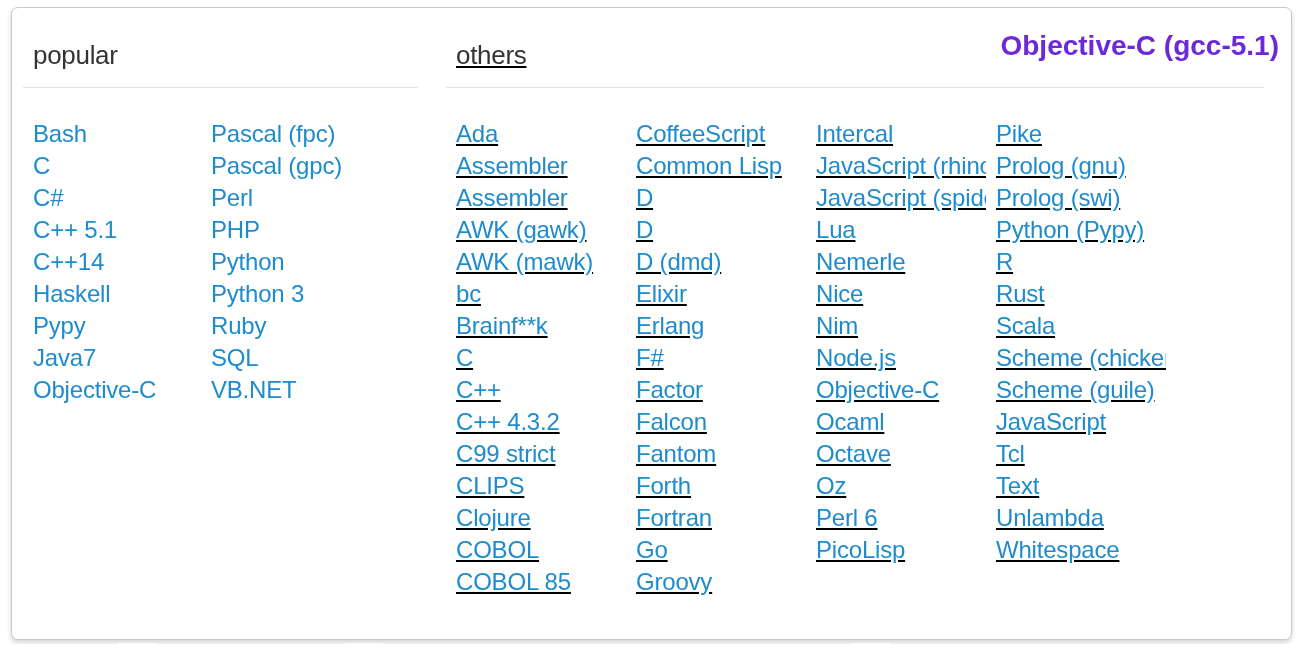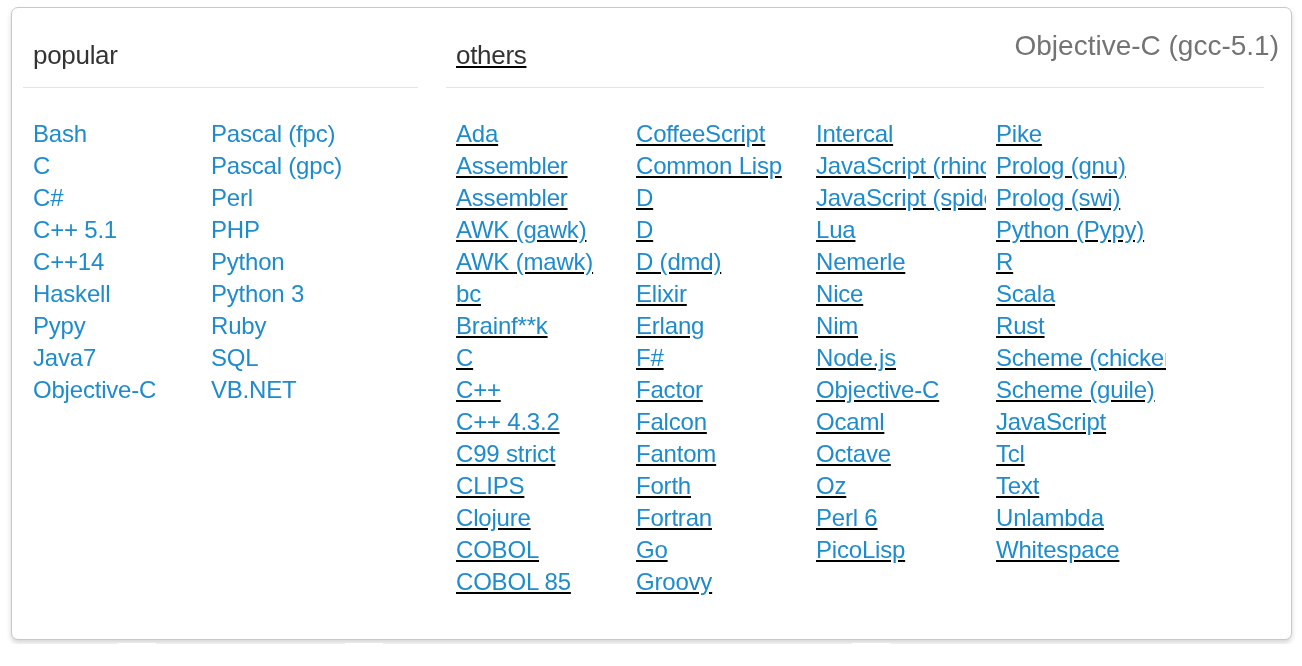--- a/index.html
+++ b/index.html
@@ -26,24 +26,24 @@
     box-sizing: border-box;
     box-shadow: 0 3px 5px rgba(0,0,0,0.16);
     overflow: hidden;
   }
 
   .corner-title {
     position: absolute;
     right: 12px;
     top: 22px;
     font-size: 28px;
-    color: #737373;
+    color: #6d28d9;
     letter-spacing: 0px;
     white-space: nowrap;
-    font-weight: 400;
+    font-weight: 700;
   }
 
   .sections {
     position: absolute;
     left: 0;
     top: 0;
     right: 0;
     bottom: 0;
   }
 
@@ -203,22 +203,22 @@
             <a class="lang-item" href="#">Oz</a>
             <a class="lang-item" href="#">Perl 6</a>
             <a class="lang-item" href="#">PicoLisp</a>
           </div>
           <div class="lang-col">
             <a class="lang-item" href="#">Pike</a>
             <a class="lang-item" href="#">Prolog (gnu)</a>
             <a class="lang-item" href="#">Prolog (swi)</a>
             <a class="lang-item" href="#">Python (Pypy)</a>
             <a class="lang-item" href="#">R</a>
+            <a class="lang-item" href="#">Rust</a>
             <a class="lang-item" href="#">Scala</a>
-            <a class="lang-item" href="#">Rust</a>
             <a class="lang-item" href="#">Scheme (chicken)</a>
             <a class="lang-item" href="#">Scheme (guile)</a>
             <a class="lang-item" href="#">JavaScript</a>
             <a class="lang-item" href="#">Tcl</a>
             <a class="lang-item" href="#">Text</a>
             <a class="lang-item" href="#">Unlambda</a>
             <a class="lang-item" href="#">Whitespace</a>
           </div>
         </div>
     </div>

